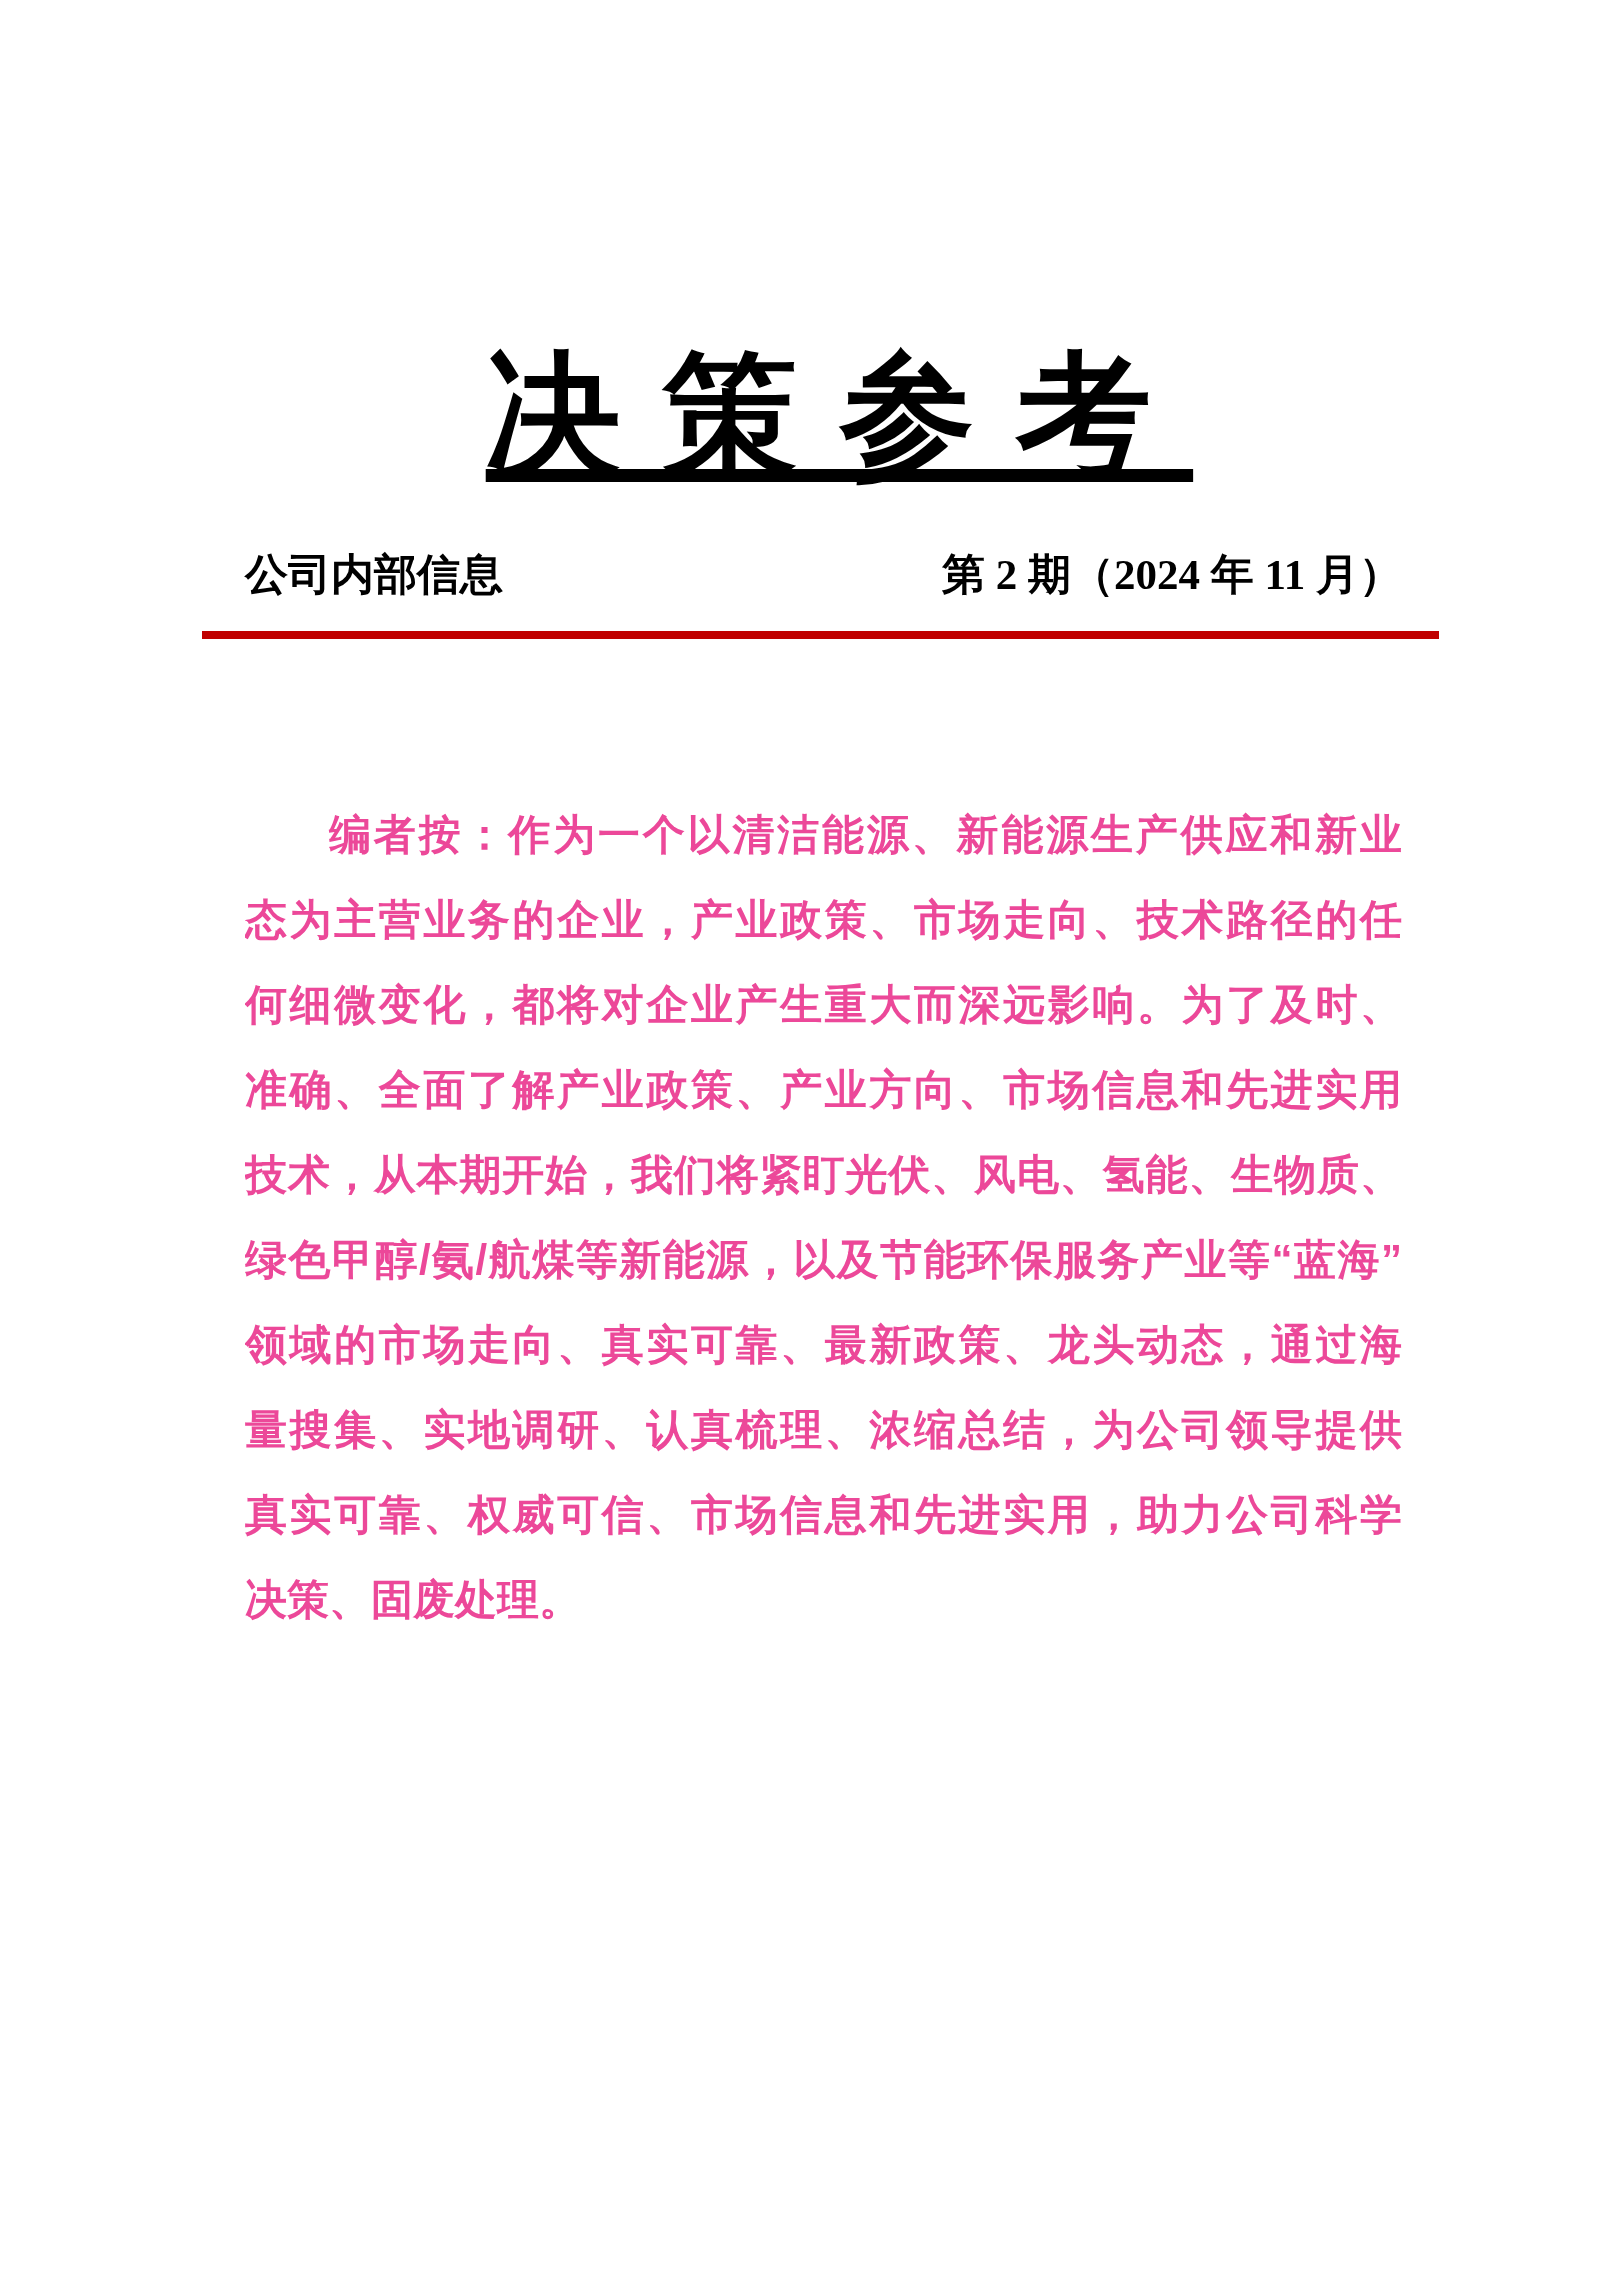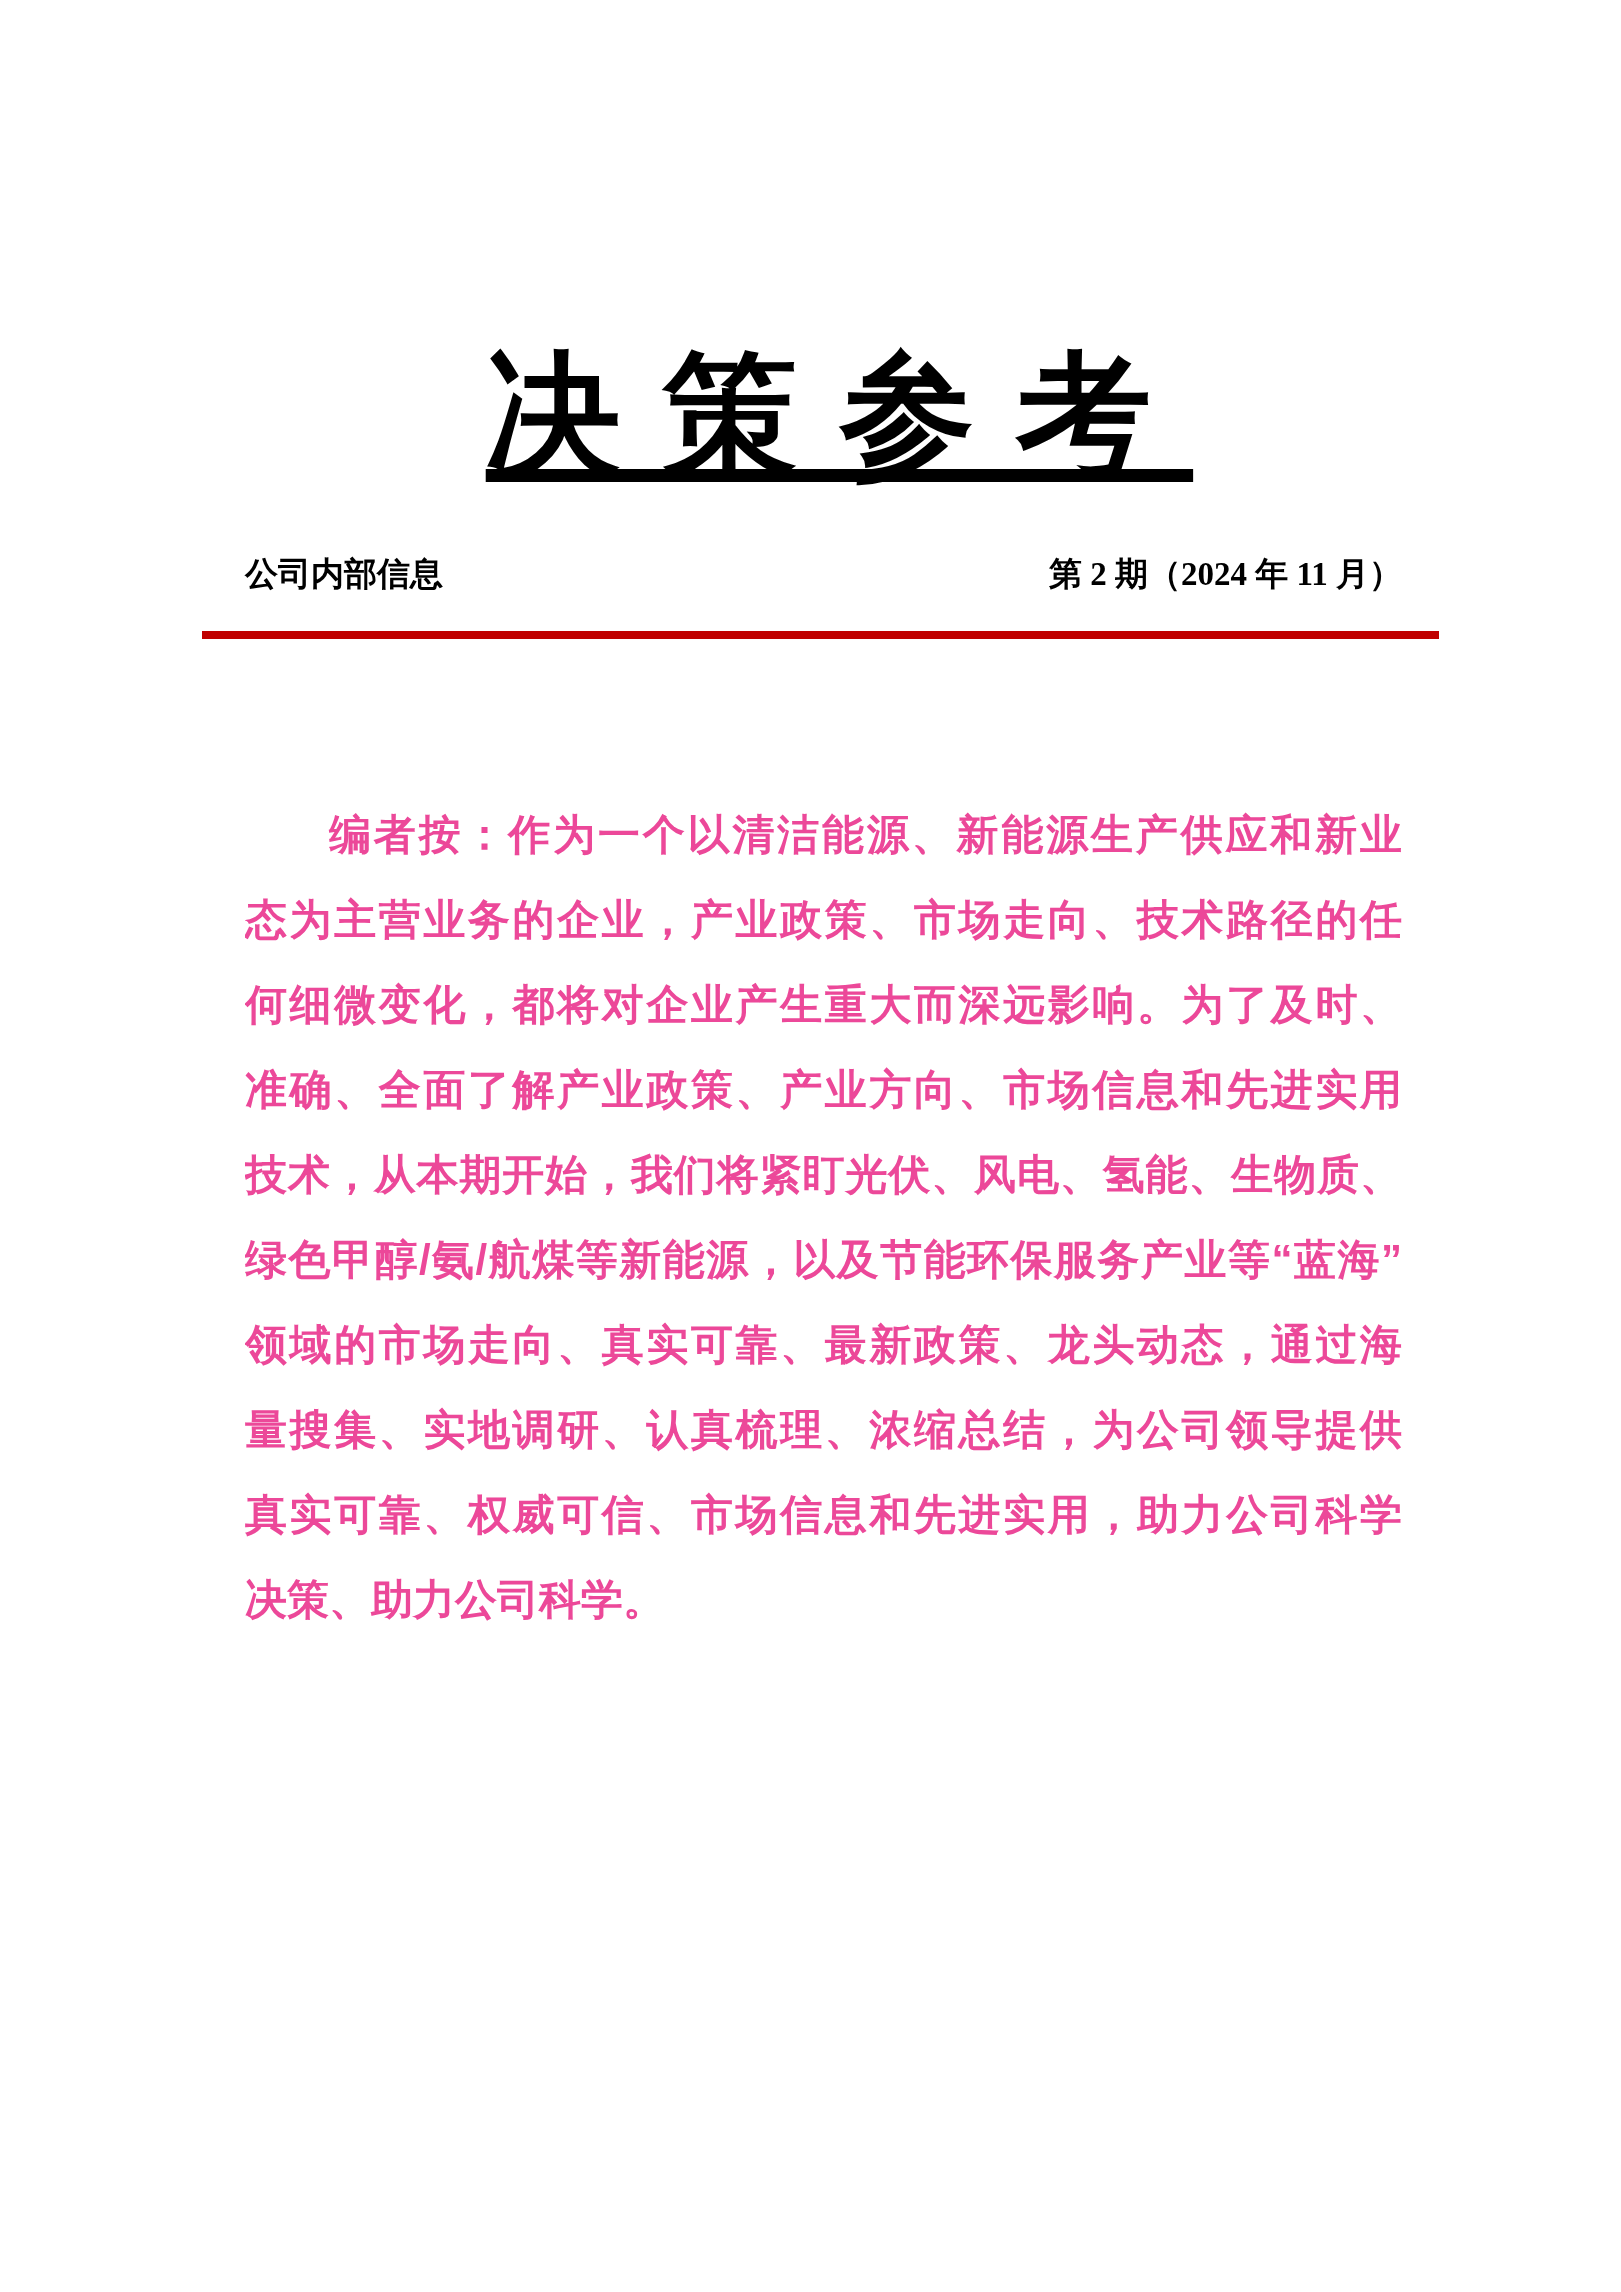--- a/index.html
+++ b/index.html
@@ -36,21 +36,21 @@
   .issue-row {
     position: absolute;
     top: 549px;
     left: 245px;
     width: 1157px;
     display: flex;
     justify-content: space-between;
     align-items: baseline;
     font-family: "Liberation Serif", serif;
     font-weight: bold;
-    font-size: 33px;
+    font-size: 43px;
     line-height: 51px;
     white-space: nowrap;
   }
   
   .red-rule {
     position: absolute;
     top: 631px;
     left: 202px;
     width: 1237px;
     height: 7.8px;
@@ -98,17 +98,17 @@
   <div class="editor-note">
     <div class="line first">编者按：作为一个以清洁能源、新能源生产供应和新业</div>
     <div class="line">态为主营业务的企业，产业政策、市场走向、技术路径的任</div>
     <div class="line">何细微变化，都将对企业产生重大而深远影响。为了及时、</div>
     <div class="line">准确、全面了解产业政策、产业方向、市场信息和先进实用</div>
     <div class="line">技术，从本期开始，我们将紧盯光伏、风电、氢能、生物质、</div>
     <div class="line">绿色甲醇/氨/航煤等新能源，以及节能环保服务产业等“蓝海”</div>
     <div class="line">领域的市场走向、真实可靠、最新政策、龙头动态，通过海</div>
     <div class="line">量搜集、实地调研、认真梳理、浓缩总结，为公司领导提供</div>
     <div class="line">真实可靠、权威可信、市场信息和先进实用，助力公司科学</div>
-    <div class="line last">决策、助力公司科学。</div>
+    <div class="line last">决策、固废处理。</div>
   </div>
 
 </div>
 
 
 </body></html>

